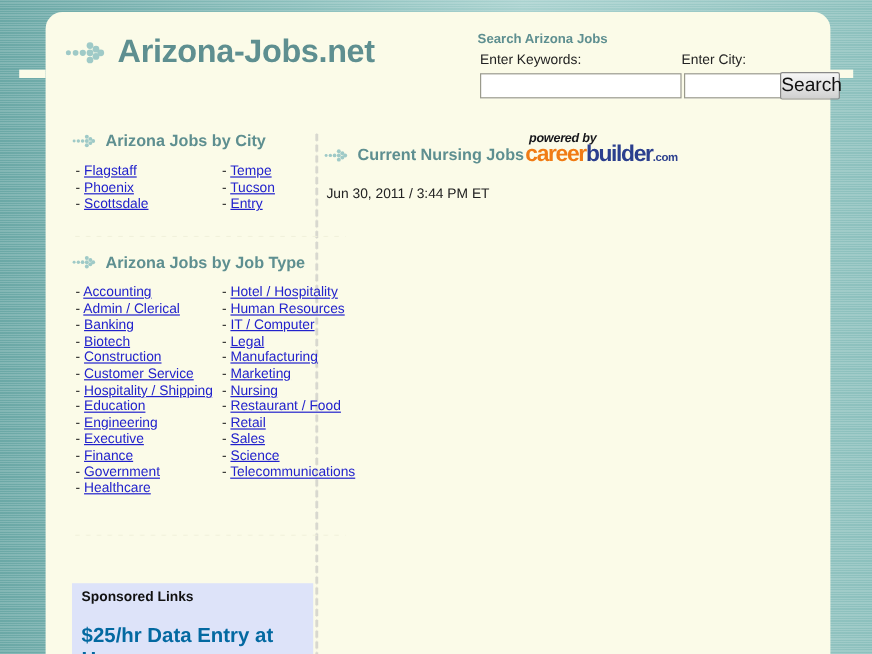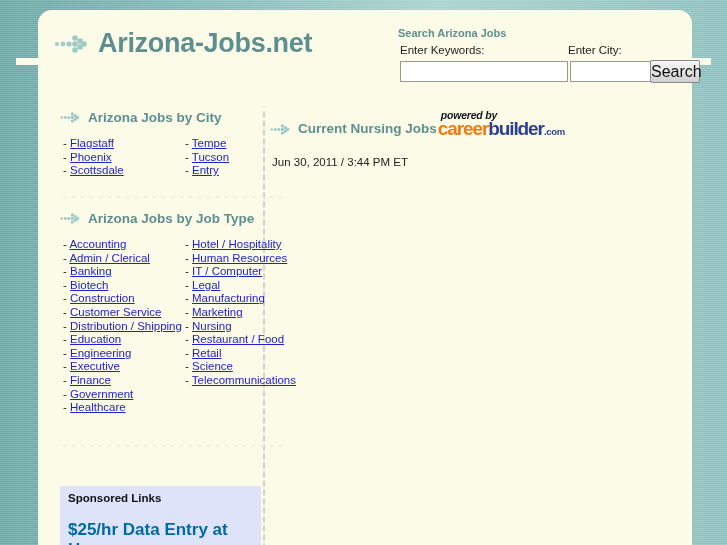--- a/index.html
+++ b/index.html
@@ -368,38 +368,39 @@
       </div>
 
       <div class="link-cols" id="jobtype-links" style="height:186px;">
         <div class="link-col c1">
             <div class="row">- <a href="#">Accounting</a></div>
             <div class="row">- <a href="#">Admin / Clerical</a></div>
             <div class="row">- <a href="#">Banking</a></div>
             <div class="row">- <a href="#">Biotech</a></div>
             <div class="row">- <a href="#">Construction</a></div>
             <div class="row">- <a href="#">Customer Service</a></div>
-            <div class="row">- <a href="#">Distribution / Shipping</a></div>
+            <div class="row">- <a href="#">Hospitality / Shipping</a></div>
             <div class="row">- <a href="#">Education</a></div>
             <div class="row">- <a href="#">Engineering</a></div>
             <div class="row">- <a href="#">Executive</a></div>
             <div class="row">- <a href="#">Finance</a></div>
             <div class="row">- <a href="#">Government</a></div>
             <div class="row">- <a href="#">Healthcare</a></div>
           </div>
         <div class="link-col c2">
             <div class="row">- <a href="#">Hotel / Hospitality</a></div>
             <div class="row">- <a href="#">Human Resources</a></div>
             <div class="row">- <a href="#">IT / Computer</a></div>
             <div class="row">- <a href="#">Legal</a></div>
             <div class="row">- <a href="#">Manufacturing</a></div>
             <div class="row">- <a href="#">Marketing</a></div>
             <div class="row">- <a href="#">Nursing</a></div>
             <div class="row">- <a href="#">Restaurant / Food</a></div>
             <div class="row">- <a href="#">Retail</a></div>
+            <div class="row">- <a href="#">Sales</a></div>
             <div class="row">- <a href="#">Science</a></div>
             <div class="row">- <a href="#">Telecommunications</a></div>
           </div>
       </div>
 
       <div class="hr-dots" style="margin-top:20px;"></div>
 
     </div>
 
     <div id="right-col">

